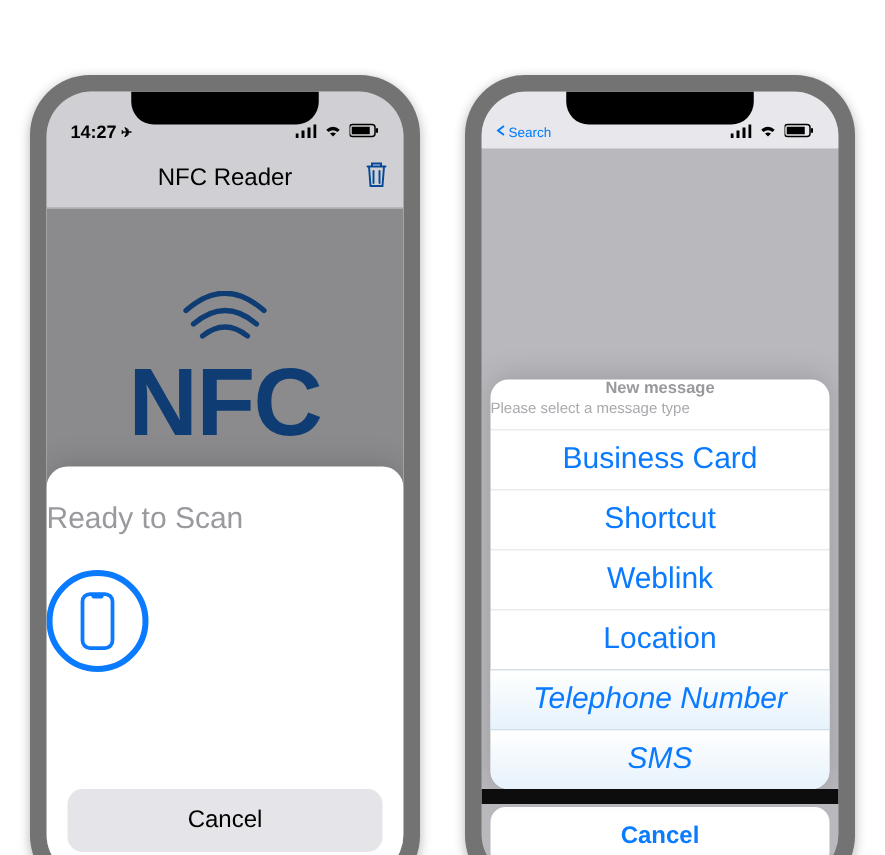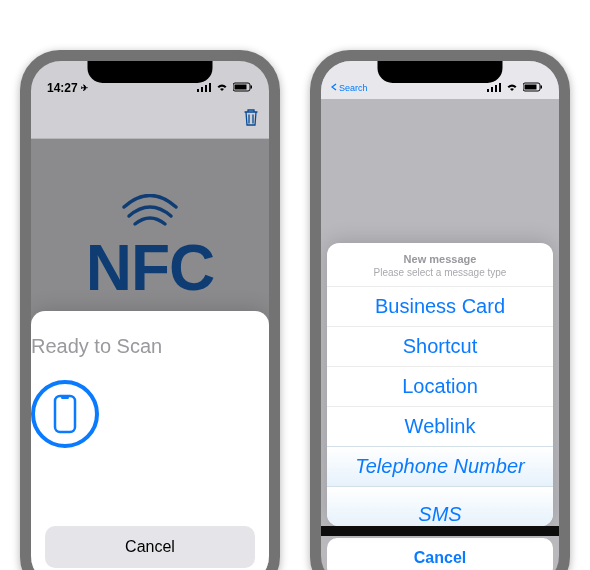--- a/index.html
+++ b/index.html
@@ -153,32 +153,31 @@
       border-radius: 10px;
       display: flex;
       align-items: center;
       justify-content: center;
       font-size: 16px;
       font-weight: 500;
       color: #000;
     }
     
     .action-sheet {
-      padding-top: 10px;
       height: 368px;
     }
     .as-title {
       text-align: center;
       font-size: 11px;
       font-weight: 600;
       color: #98989d;
       margin-bottom: 2px;
     }
     .as-subtitle {
-      text-align: center;
+      text-align: left;
       font-size: 10px;
       color: #a9a9ae;
       margin-bottom: 8px;
     }
     .as-item {
       height: 40px;
       display: flex;
       align-items: center;
       justify-content: center;
       color: #0a7aff;
@@ -241,20 +240,21 @@
         <span>
           <svg width="20" height="10" viewBox="0 0 20 10">
               <rect x="0" y="1" width="17" height="8" rx="2" fill="none" stroke="#000" stroke-width="1"></rect>
               <rect x="1.5" y="2.5" width="12" height="5" fill="#000"></rect>
               <rect x="17.5" y="3.5" width="1.5" height="3" fill="#000"></rect>
             </svg>
         </span>
       </div>
     </div>
     <div class="nav-bar">
+      <span class="nav-title">NFC Reader</span>
       <span class="nav-icon-right2">
         <svg width="16" height="18" viewBox="0 0 16 18">
             <path d="M2 4h12 M5 4V2h6v2 M3 4l1 13h8l1-13 M6 7v8 M10 7v8" stroke="#0a7aff" stroke-width="1.3" fill="none" stroke-linecap="round"></path>
           </svg>
       </span>
     </div>
     <div class="content-bg" style="background:#e8e8ec;">
       <svg class="nfc-waves" width="60" height="35" viewBox="0 0 60 35">
         <path d="M15 30 Q30 18 45 30" stroke="#1966c0" stroke-width="3.5" fill="none" stroke-linecap="round"></path>
         <path d="M9 22 Q30 4 51 22" stroke="#1966c0" stroke-width="3.5" fill="none" stroke-linecap="round"></path>
@@ -318,29 +318,29 @@
     <div class="sheet action-sheet" style="left:6px;right:6px;border-radius:12px;bottom:60px;height:auto;">
       <div class="as-title">New message</div>
       <div class="as-subtitle">Please select a message type</div>
       <div class="as-item">
           <span>Business Card</span>
         </div>
       <div class="as-item">
           <span>Shortcut</span>
         </div>
       <div class="as-item">
+          <span>Weblink</span>
+        </div>
+      <div class="as-item">
           <span>Location</span>
-        </div>
-      <div class="as-item">
-          <span>Weblink</span>
         </div>
       <div class="as-item as-fade">
           <span>Telephone Number</span>
         </div>
-      <div class="as-item as-fade" style="border-radius:0 0 12px 12px;align-items:flex-end;">
+      <div class="as-item as-fade" style="border-radius:0 0 12px 12px;">
           <span>SMS</span>
         </div>
     </div>
     <div class="dark-gap"></div>
     <div class="as-cancel-group">
       <span>Cancel</span>
     </div>
   </div>
 </div>
 

